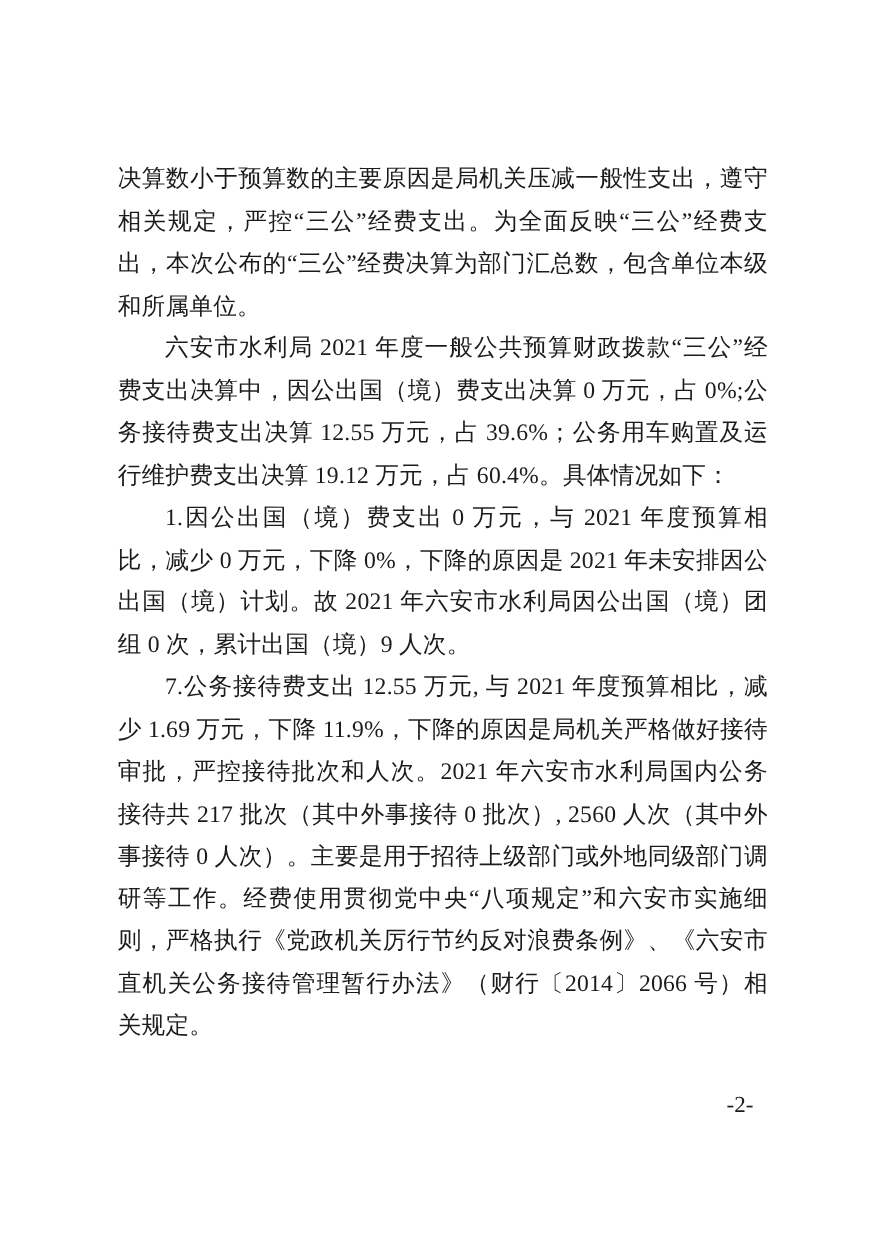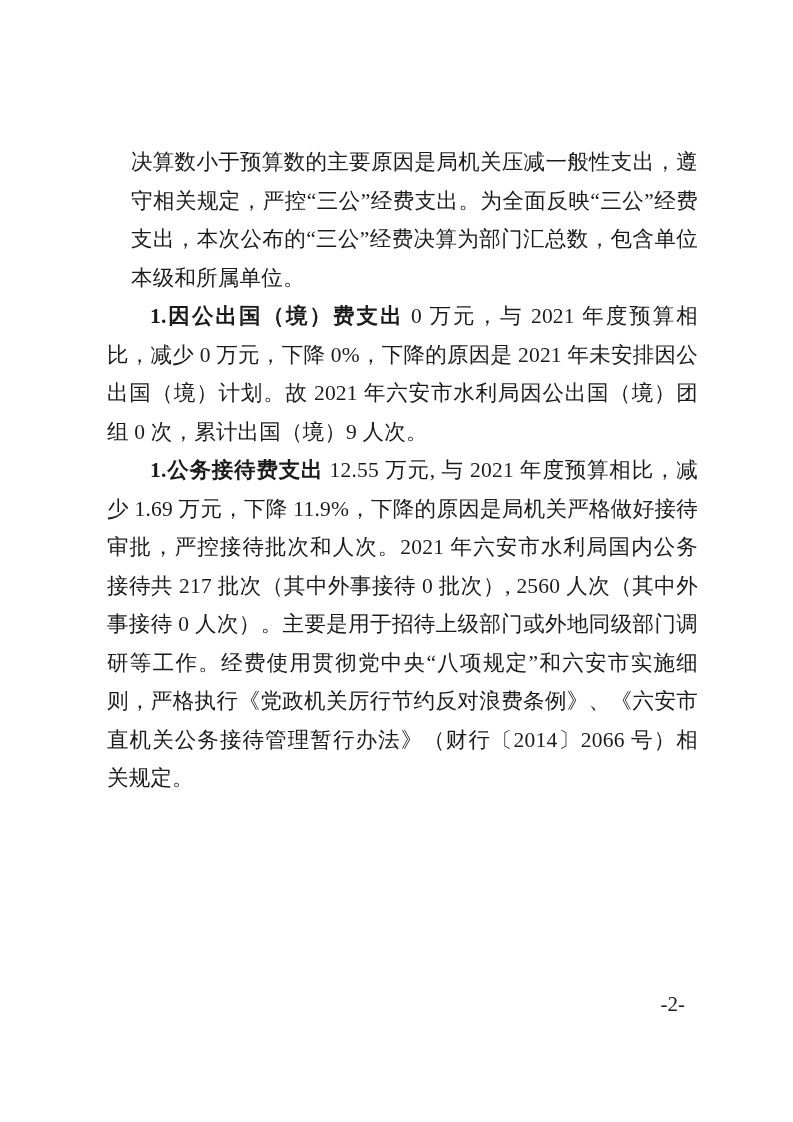--- a/index.html
+++ b/index.html
@@ -34,27 +34,26 @@
     text-justify: inter-character;
     letter-spacing: 0.2px;
   }
   .para {
     margin: 0;
     padding: 0;
     text-indent: 2em;
   }
   .para.no-indent {
     text-indent: 0;
-    margin-left: 24px;
   }
   .para.heading {
     font-weight: bold;
   }
   .lead {
-    font-weight: bold;
+    font-weight: normal;
   }
   .footer {
     position: absolute;
     top: 992px;
     left: 107px;
     width: 578px;
     text-align: right;
     color: #1b1b1b;
     font-size: 21px;
     line-height: 24px;
@@ -63,24 +62,25 @@
 </head>
 <body>
 
 <div class="sheet">
 
   <div class="content">
 
     <p class="para no-indent">决算数小于预算数的主要原因是局机关压减一般性支出，遵守相关规定，严控“三公”经费支出。为全面反映“三公”经费支出，本次公布的“三公”经费决算为部门汇总数，包含单位本级和所属单位。</p>
 
 
+    <p class="para">六安市水利局 2021 年度一般公共预算财政拨款“三公”经费支出决算中，因公出国（境）费支出决算 0 万元，占 0%;公务接待费支出决算 12.55 万元，占 39.6%；公务用车购置及运行维护费支出决算 19.12 万元，占 60.4%。具体情况如下：</p>
 
     <p class="para"><span class="lead">1.因公出国（境）费支出</span><span> 0 万元，与 2021 年度预算相比，减少 0 万元，下降 0%，下降的原因是 2021 年未安排因公出国（境）计划。故 2021 年六安市水利局因公出国（境）团组 0 次，累计出国（境）9 人次。</span></p>
 
-    <p class="para"><span class="lead">1.公务接待费支出</span><span> 12.55 万元, 与 2021 年度预算相比，减少 1.69 万元，下降 11.9%，下降的原因是局机关严格做好接待审批，严控接待批次和人次。2021 年六安市水利局国内公务接待共 217 批次（其中外事接待 0 批次）, 2560 人次（其中外事接待 0 人次）。主要是用于招待上级部门或外地同级部门调研等工作。经费使用贯彻党中央“八项规定”和六安市实施细则，严格执行《党政机关厉行节约反对浪费条例》、《六安市直机关公务接待管理暂行办法》（财行〔2014〕2066 号）相关规定。</span></p>
+    <p class="para"><span class="lead">7.公务接待费支出</span><span> 12.55 万元, 与 2021 年度预算相比，减少 1.69 万元，下降 11.9%，下降的原因是局机关严格做好接待审批，严控接待批次和人次。2021 年六安市水利局国内公务接待共 217 批次（其中外事接待 0 批次）, 2560 人次（其中外事接待 0 人次）。主要是用于招待上级部门或外地同级部门调研等工作。经费使用贯彻党中央“八项规定”和六安市实施细则，严格执行《党政机关厉行节约反对浪费条例》、《六安市直机关公务接待管理暂行办法》（财行〔2014〕2066 号）相关规定。</span></p>
 
   </div>
 
   <div class="footer">
     <span>-2-</span>
   </div>
 
 </div>
 
 </body></html>

